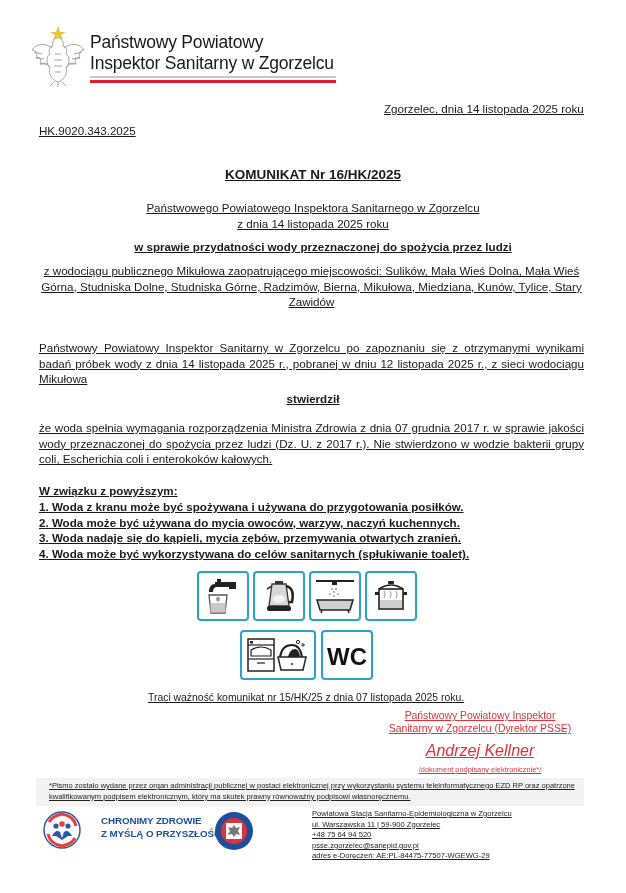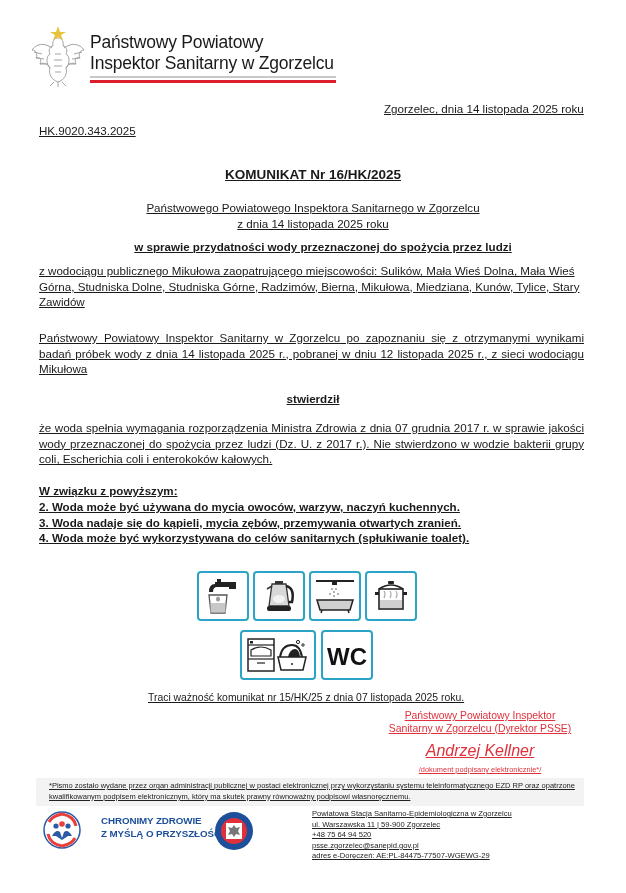--- a/index.html
+++ b/index.html
@@ -12,22 +12,22 @@
   .header-line-gray { position: absolute; left: 62px; top: 52px; width: 246px; height: 2px; background: #c8c8c8; }
   .header-line-red { position: absolute; left: 62px; top: 56px; width: 246px; height: 3px; background: #dc1e2d; }
 
   .t { position: absolute; font-size: 11.6px; line-height: 15.6px; color: #1a1a1a; text-decoration: underline; }
   .date { left: 384px; top: 101px; }
   .ref { left: 39px; top: 123px; }
   .title { left: 0; width: 626px; top: 167px; text-align: center; font-size: 13.5px; font-weight: bold; }
   .sub1 { left: 0; width: 626px; top: 200px; text-align: center; }
   .sub2 { left: 0; width: 626px; top: 216px; text-align: center; }
   .sub3 { left: 0; width: 626px; top: 239px; text-align: center; font-weight: bold; text-decoration: underline; padding-left: 20px; }
-  .para1 { left: 39px; top: 263px; width: 545px; }
-  .para2 { left: 39px; top: 330px; width: 545px; text-align: justify; text-align-last: left; }
+  .para1 { left: 39px; top: 263px; width: 545px; text-align: center; }
+  .para2 { left: 39px; top: 340px; width: 545px; text-align: justify; text-align-last: left; }
   .verdict { left: 0; width: 626px; top: 391px; text-align: center; font-weight: bold; }
   .para3 { left: 39px; top: 420px; width: 545px; text-align: justify; text-align-last: left; }
 
   .list { left: 39px; top: 483px; width: 560px; font-weight: bold; }
   .list div { line-height: 15.8px; }
 
   .icons-row1 { position: absolute; left: 197px; top: 571px; display: flex; gap: 4px; }
   .icons-row2 { position: absolute; left: 240px; top: 630px; display: flex; gap: 5px; }
   .icon-box { width: 52px; height: 50px; border: 2.5px solid #2aa3c6; border-radius: 4px; background: #fff; display: flex; align-items: center; justify-content: center; }
   .icon-box.wide { width: 76px; }
@@ -78,20 +78,21 @@
 <div class="t sub1">Państwowego Powiatowego Inspektora Sanitarnego w Zgorzelcu</div>
 <div class="t sub2">z dnia 14 listopada 2025 roku</div>
 <div class="t sub3">w sprawie przydatności wody przeznaczonej do spożycia przez ludzi</div>
 <div class="t para1">z wodociągu publicznego Mikułowa zaopatrującego miejscowości: Sulików, Mała Wieś Dolna, Mała Wieś Górna, Studniska Dolne, Studniska Górne, Radzimów, Bierna, Mikułowa,  Miedziana, Kunów, Tylice, Stary Zawidów</div>
 <div class="t para2">Państwowy Powiatowy Inspektor Sanitarny w Zgorzelcu po zapoznaniu się z otrzymanymi wynikami badań próbek wody z dnia 14 listopada 2025 r., pobranej w dniu 12 listopada  2025 r., z sieci wodociągu Mikułowa</div>
 <div class="t verdict">stwierdził</div>
 <div class="t para3">że woda spełnia wymagania rozporządzenia Ministra Zdrowia z dnia 07 grudnia 2017 r. w sprawie jakości wody przeznaczonej do spożycia przez ludzi (Dz. U. z 2017 r.). Nie stwierdzono w wodzie bakterii grupy coli, Escherichia coli i enterokoków kałowych.</div>
 
 <div class="t list">
   <div>W związku z powyższym:</div>
+  <div>1.  Woda z kranu może być spożywana i używana do przygotowania posiłków.</div>
   <div>2.  Woda może być używana do mycia owoców, warzyw, naczyń kuchennych.</div>
   <div>3.  Woda nadaje się do kąpieli, mycia zębów, przemywania otwartych zranień.</div>
   <div>4.  Woda może być wykorzystywana do celów sanitarnych (spłukiwanie toalet).</div>
 </div>
 
 <div class="icons-row1">
   <div class="icon-box">
     <svg width="40" height="40" viewBox="0 0 40 40">
       <rect x="14" y="3" width="4" height="3" fill="#222"></rect>
       <rect x="12" y="6" width="20" height="5" fill="#222"></rect>

